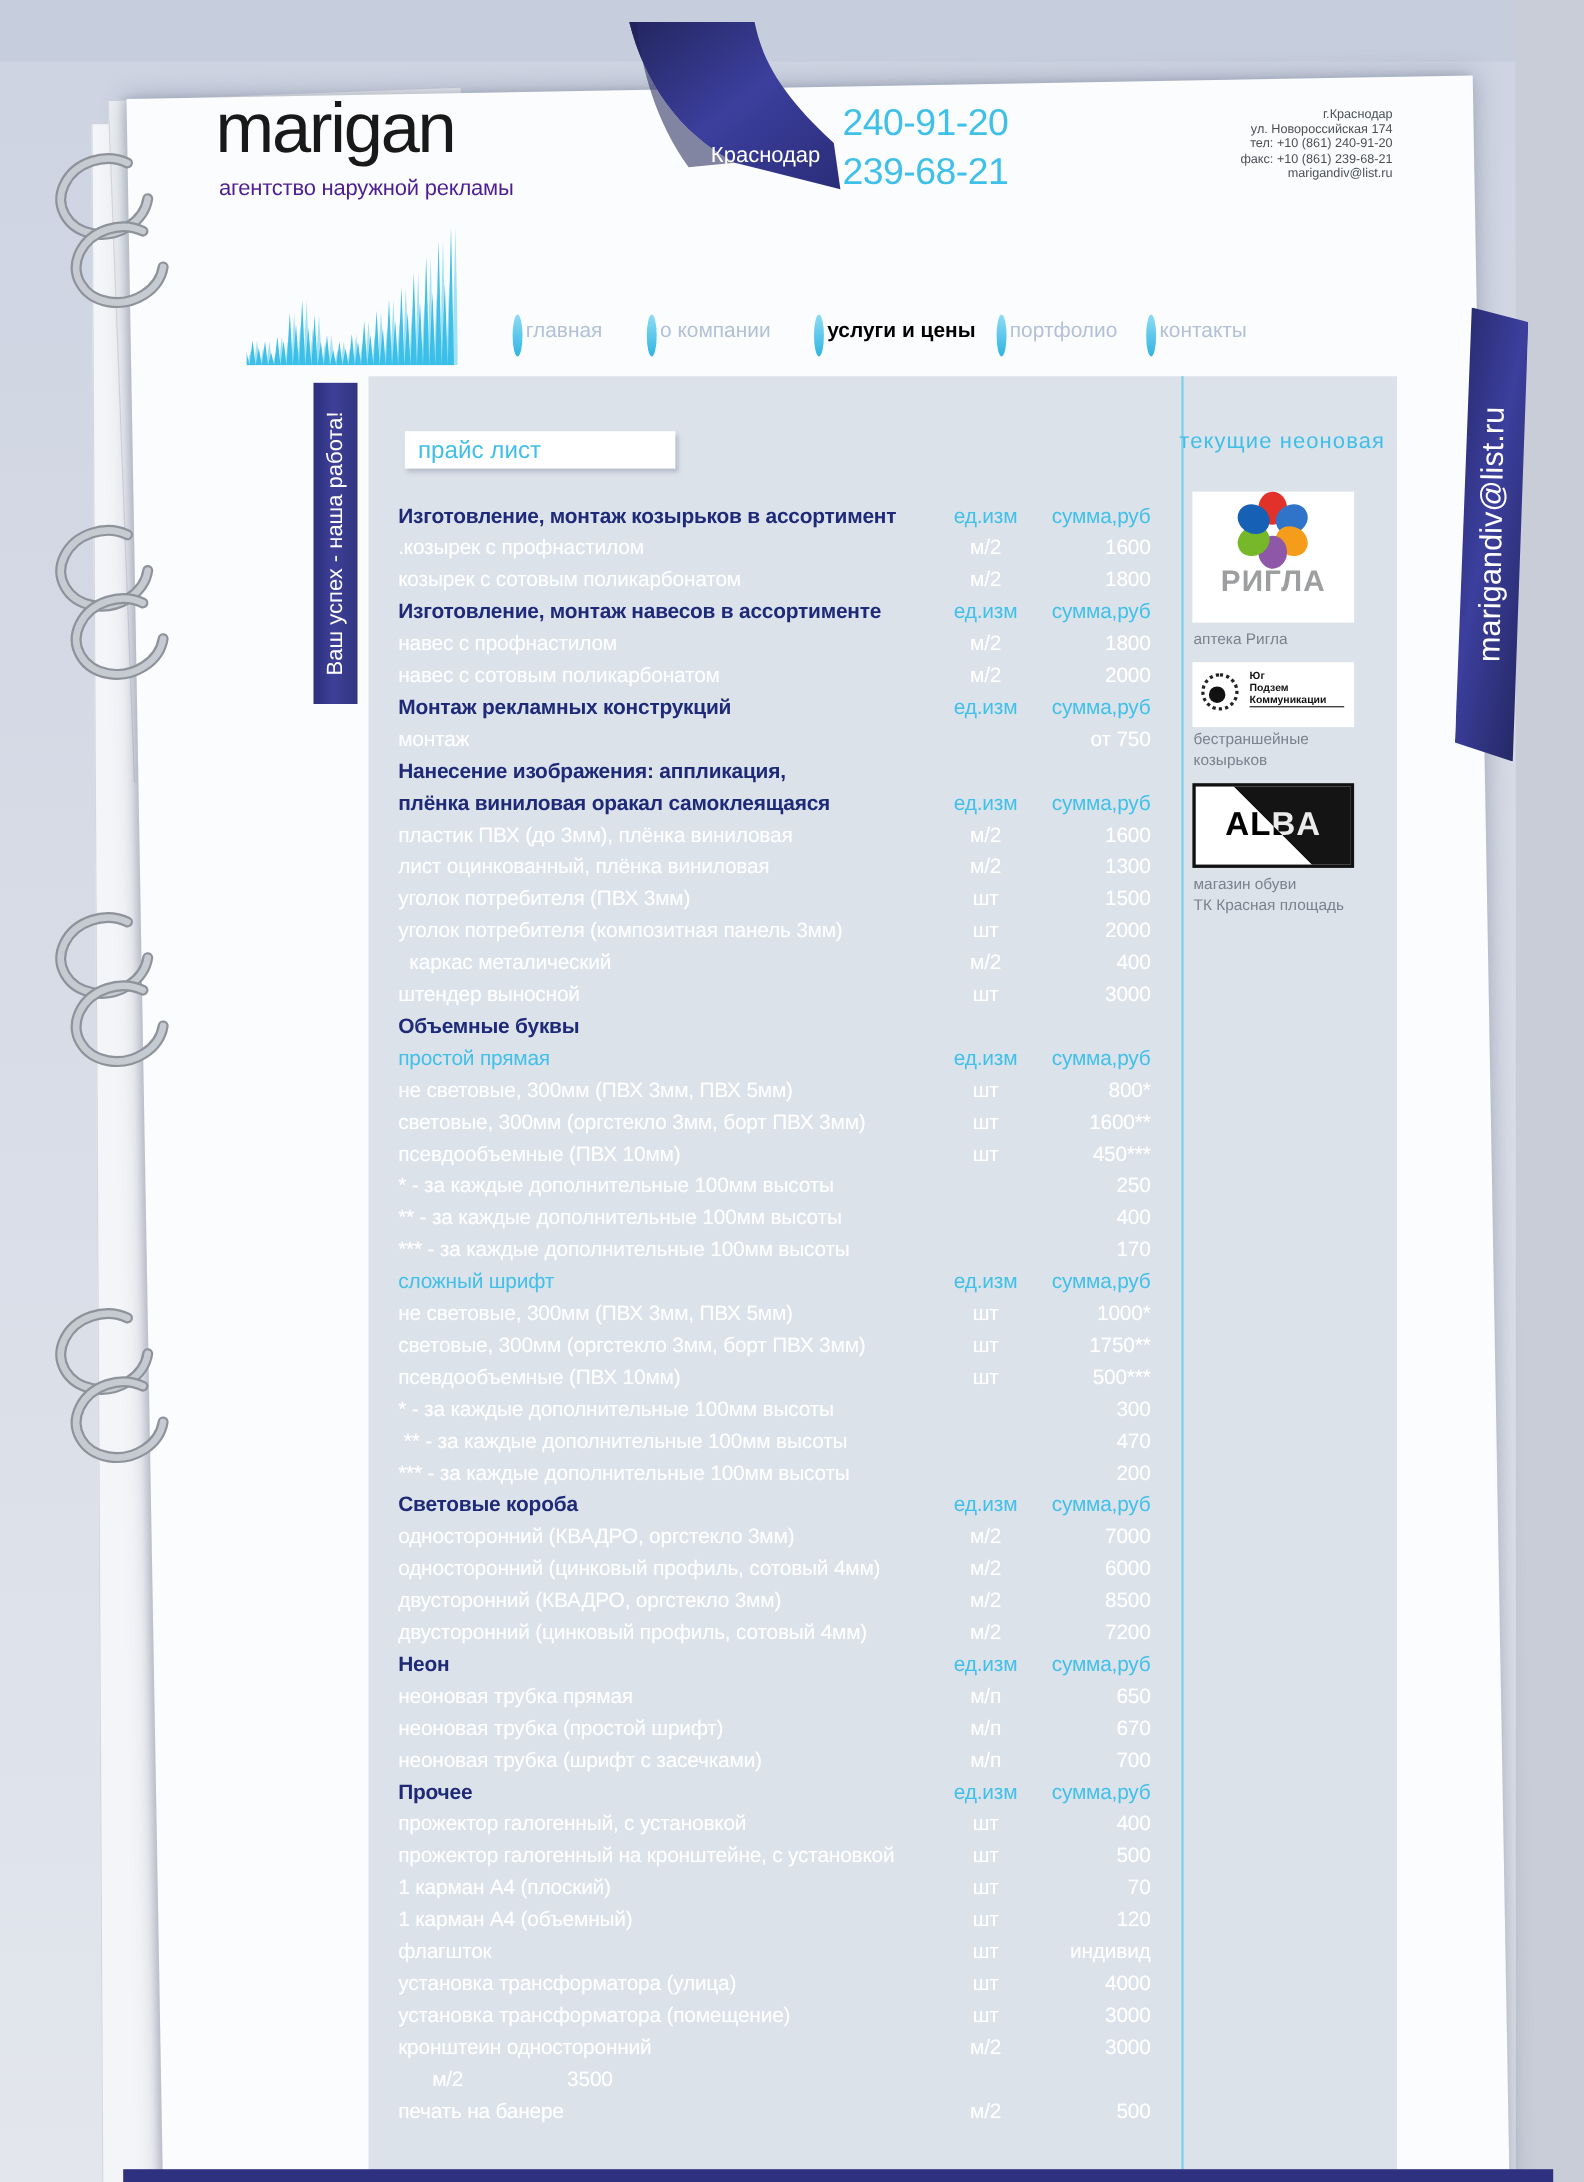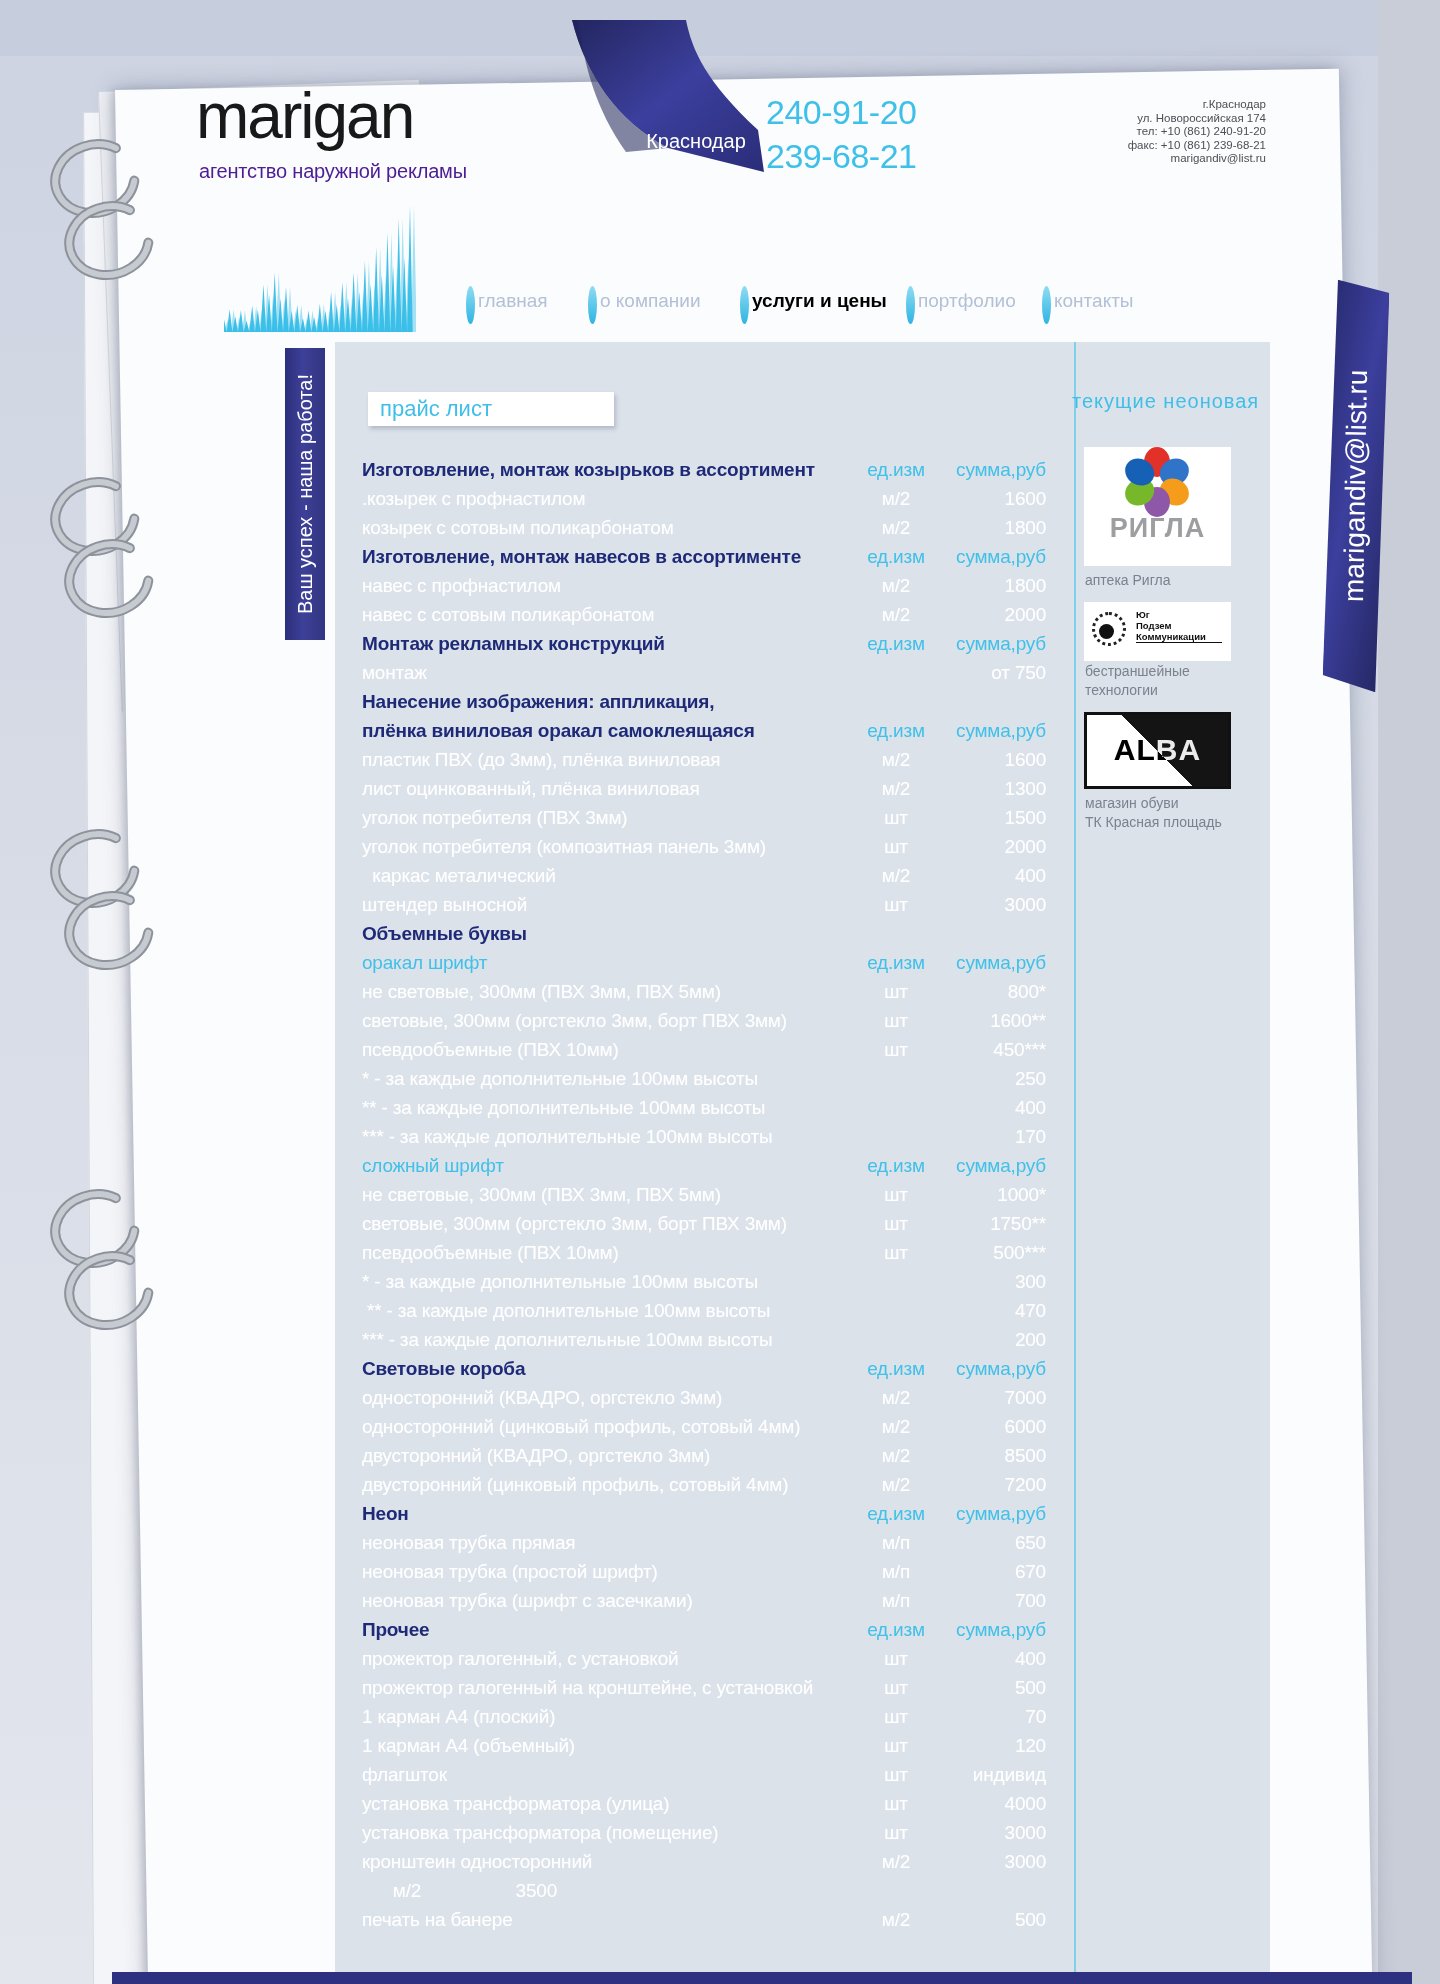--- a/index.html
+++ b/index.html
@@ -281,21 +281,21 @@
     </div>
     <div class="section">
       <div class="row">
         <span class="label navy">Объемные буквы</span>
         <span class="unit colhead"></span>
         <span class="price colhead"></span>
       </div>
     </div>
     <div class="section">
       <div class="row">
-        <span class="label cyanh">оракал шрифт</span>
+        <span class="label cyanh">простой прямая</span>
         <span class="unit colhead">ед.изм</span>
         <span class="price colhead">сумма,руб</span>
       </div>
       <div class="row">
         <span class="label item">не световые, 300мм (ПВХ 3мм, ПВХ 5мм)</span>
         <span class="unit item">шт</span>
         <span class="price item">800*</span>
       </div>
       <div class="row">
         <span class="label item">световые, 300мм (оргстекло 3мм, борт ПВХ 3мм)</span>
@@ -484,21 +484,21 @@
 
 <div class="abs card card-yug">
   <div class="yug-icon"></div>
   <div class="yug-text">
     <div>Юг</div>
     <div>Подзем</div>
     <div>Коммуникации</div>
   </div>
 </div>
 <div class="abs caption" style="top:663px;">бестраншейные</div>
-<div class="abs caption" style="top:682px;">технологии</div>
+<div class="abs caption" style="top:682px;">козырьков</div>
 
 <div class="abs card card-alba">
   <div class="alba-word">ALBA</div>
 </div>
 <div class="abs caption" style="top:795px;">магазин обуви</div>
 <div class="abs caption" style="top:814px;">ТК Красная площадь</div>
 
 <div class="abs footer-bar"></div>
 
 </body></html>

